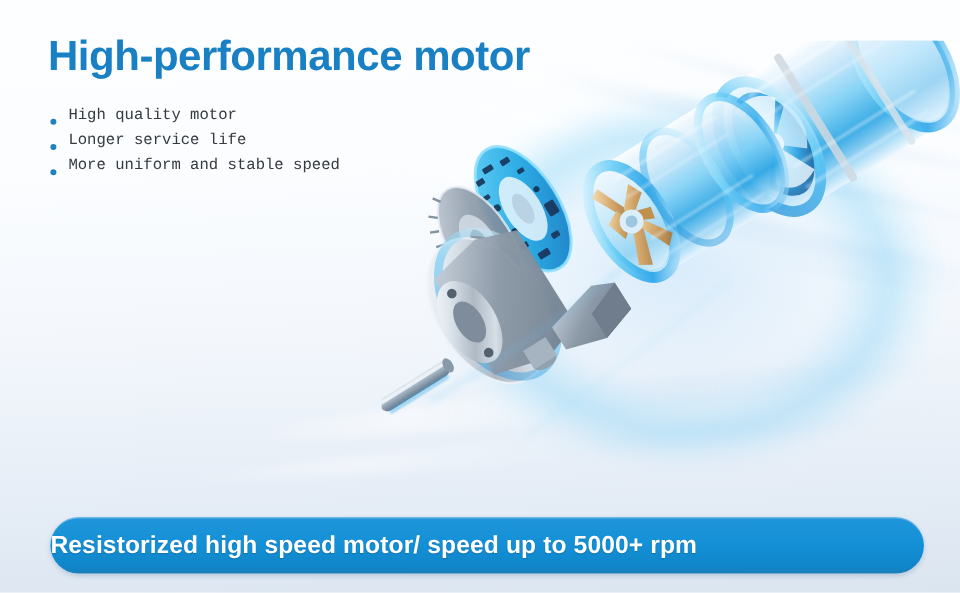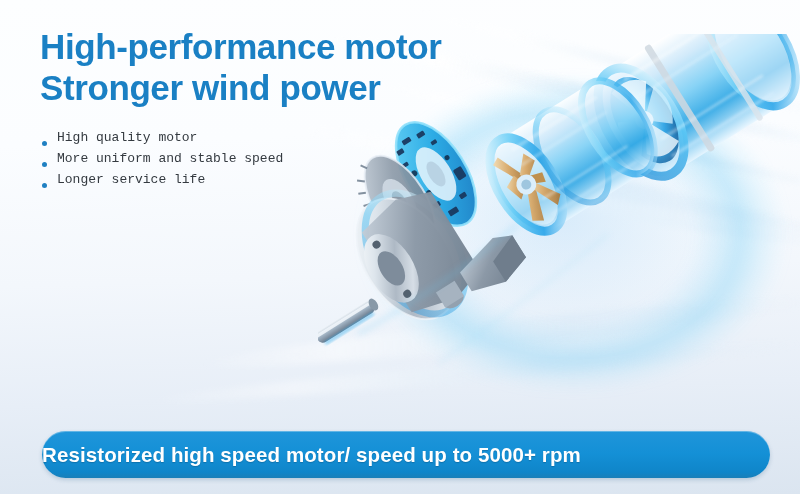--- a/index.html
+++ b/index.html
@@ -356,31 +356,30 @@
       <g opacity="0.5" filter="url(#soft)">
         <path d="M40 300 Q130 250 200 190" stroke="#63c8f3" stroke-width="4" fill="none" opacity="0.45"></path>
         <path d="M120 330 Q210 265 290 200" stroke="#9bdcf8" stroke-width="3" fill="none" opacity="0.4"></path>
       </g>
     </svg>
   </div>
 
   <div class="copy">
     <h1 class="headline">
       <span>High-performance motor</span>
-      <span class="l2">Stronger wind power</span>
     </h1>
     <ul class="bullets">
       <li>
         <span>High quality motor</span>
       </li>
       <li>
-        <span>More uniform and stable speed</span>
+        <span>Longer service life</span>
       </li>
       <li>
-        <span>Longer service life</span>
+        <span>More uniform and stable speed</span>
       </li>
     </ul>
   </div>
 
   <div class="banner">
     <span class="banner-text">Resistorized high speed motor/ speed up to 5000+ rpm</span>
   </div>
 
 </div>
 

